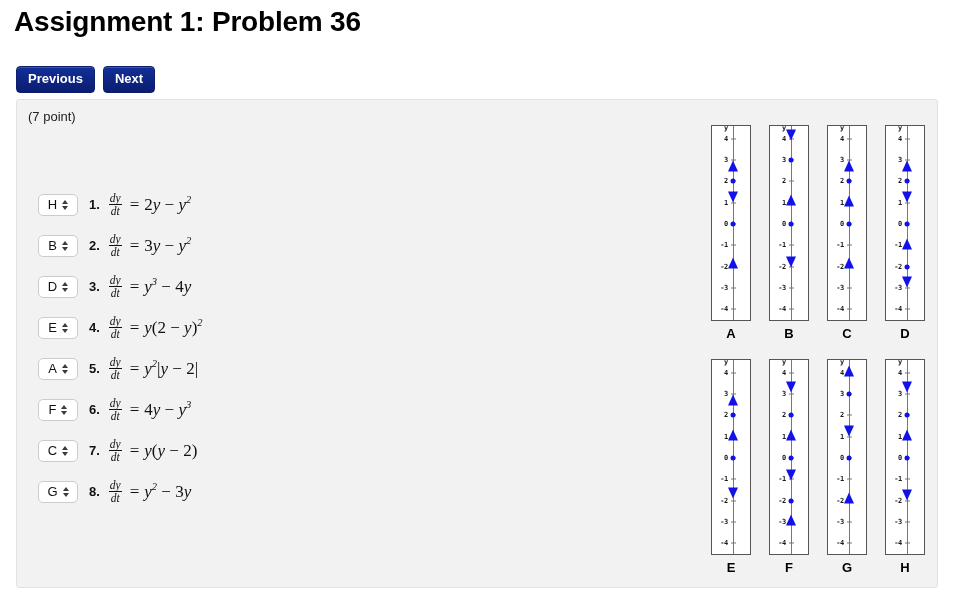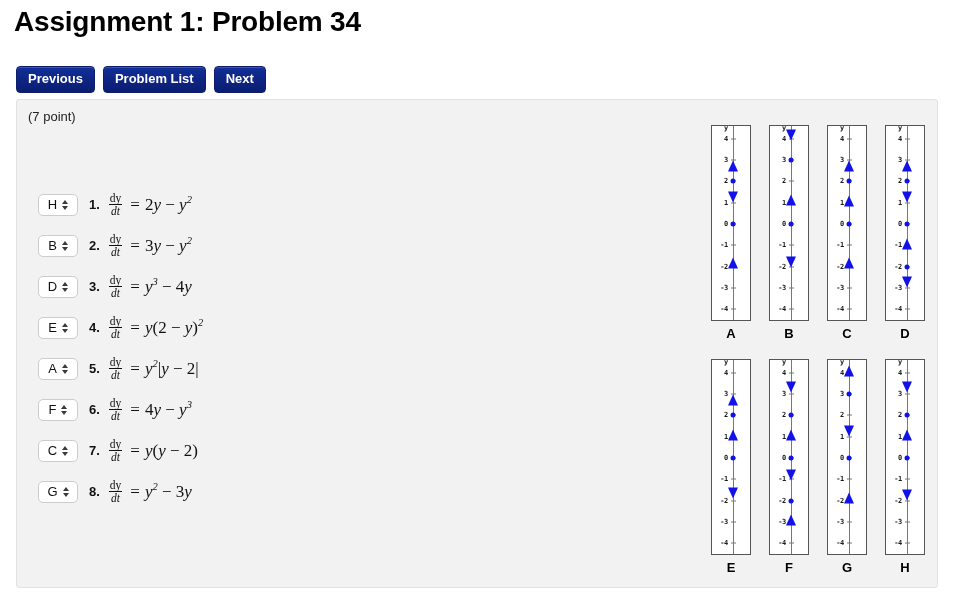--- a/index.html
+++ b/index.html
@@ -155,21 +155,21 @@
     display: inline-flex;
     flex-direction: column;
     align-items: center;
     vertical-align: middle;
     font-size: 11.5px;
     line-height: 12px;
     margin: 0 2px;
     position: relative;
     top: 0px;
   }
-  .frac .num { padding: 0 2px 0px 2px; }
+  .frac .num { padding: 0 2px 0px 2px; font-style: italic; }
   .frac .den { padding: 0px 2px 0 2px; font-style: italic; border-top: 1px solid #111; }
   .eq { margin: 0 5px; }
   .rhs i { font-style: italic; }
   .rhs sup { font-size: 10.5px; vertical-align: super; font-style: italic; }
 
   
   #phase-lines {
     position: absolute;
     left: 694px;
     top: 25px;
@@ -246,25 +246,24 @@
     margin-top: 5px;
     font-size: 13px;
     font-weight: bold;
     color: #000000;
     line-height: 15px;
   }
 </style>
 </head>
 <body>
 
-<div id="page-title">Assignment 1: Problem 34</div>
+<div id="page-title">Assignment 1: Problem 36</div>
 
 <div id="nav-buttons">
     <div class="nav-button">Previous</div>
-    <div class="nav-button">Problem List</div>
     <div class="nav-button">Next</div>
   </div>
 
 <div id="problem-panel">
 
   <div id="point-value">(7 point)</div>
 
 
   <div id="answer-list">
       <div class="answer-row">

